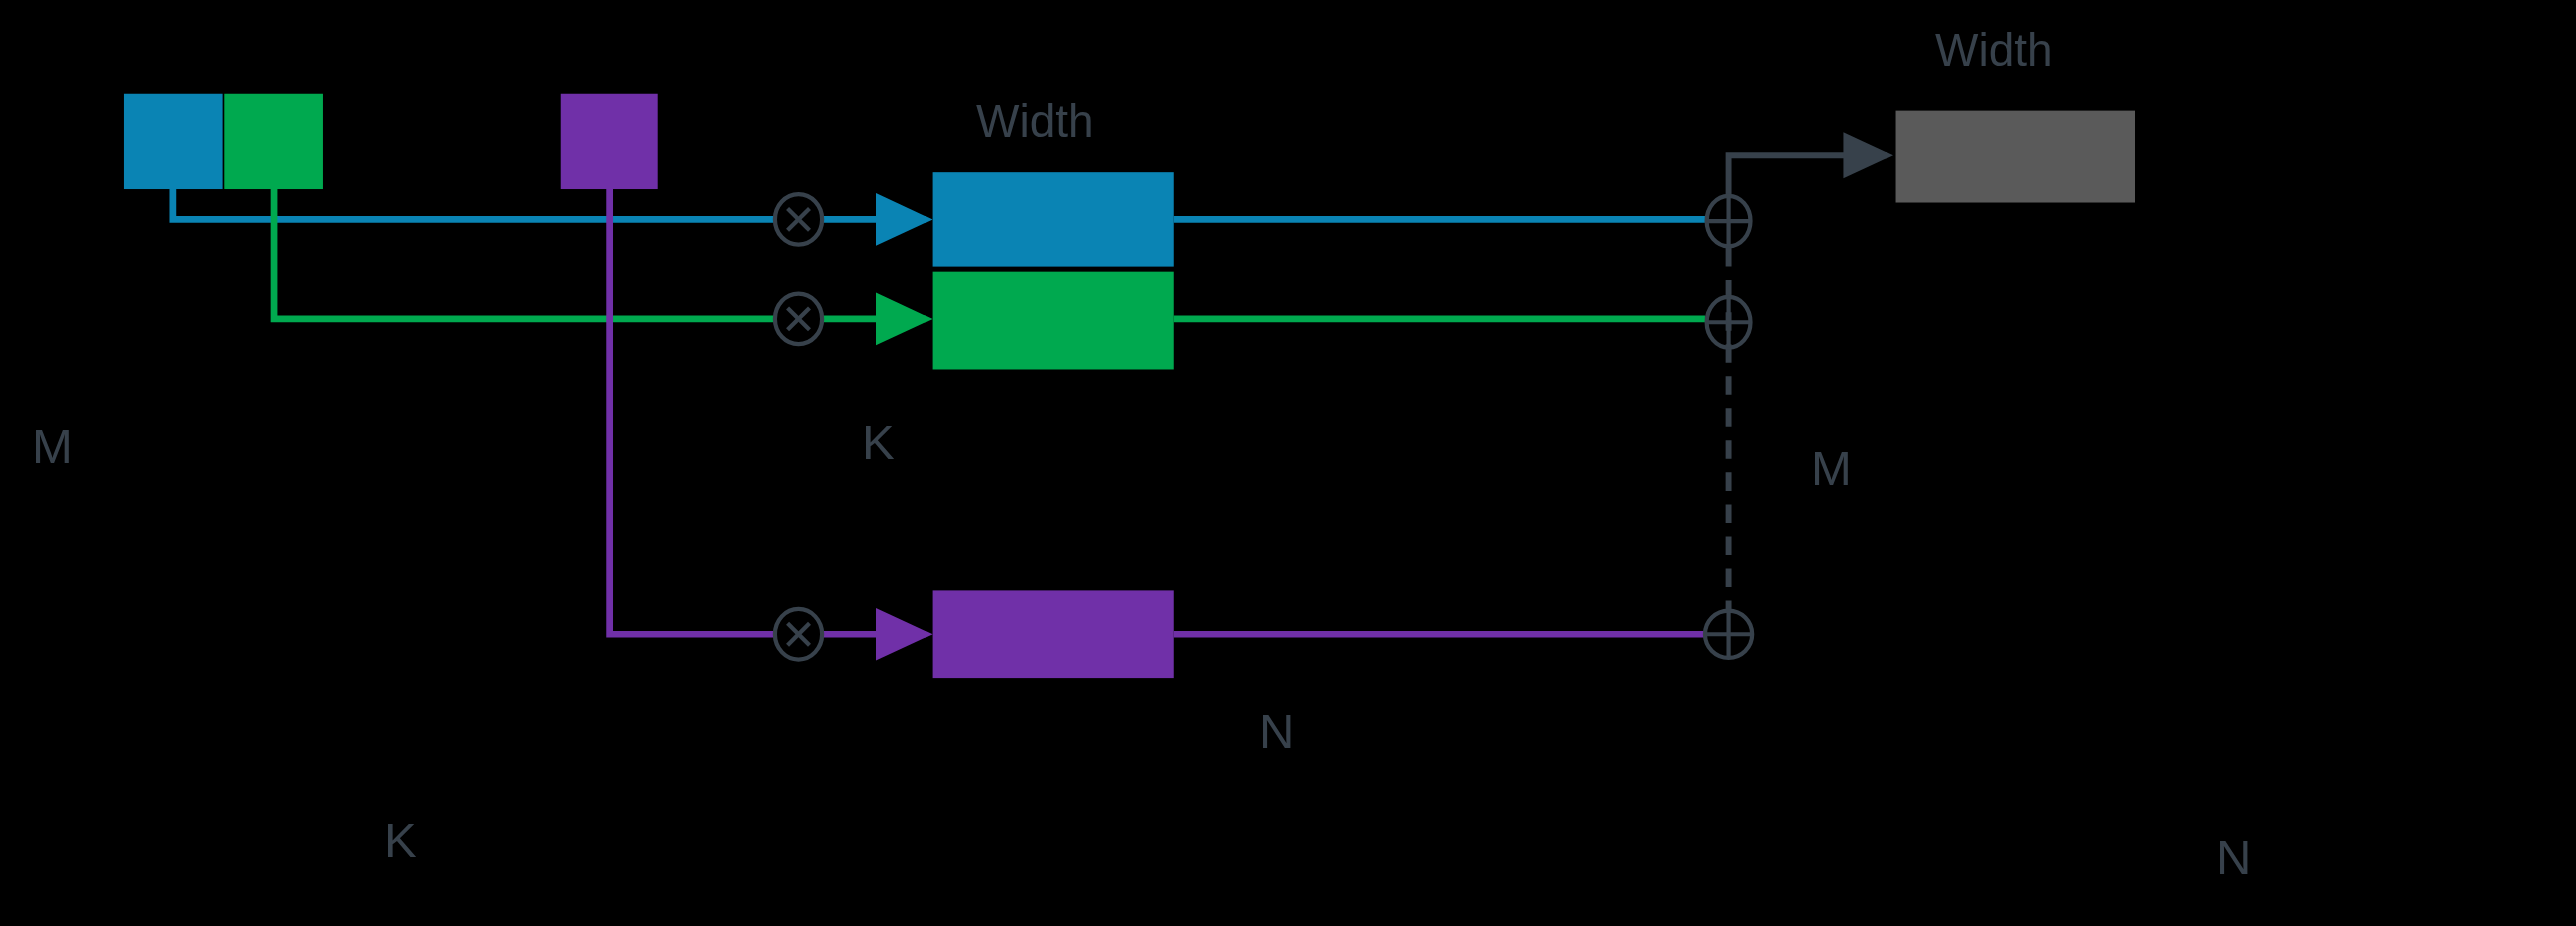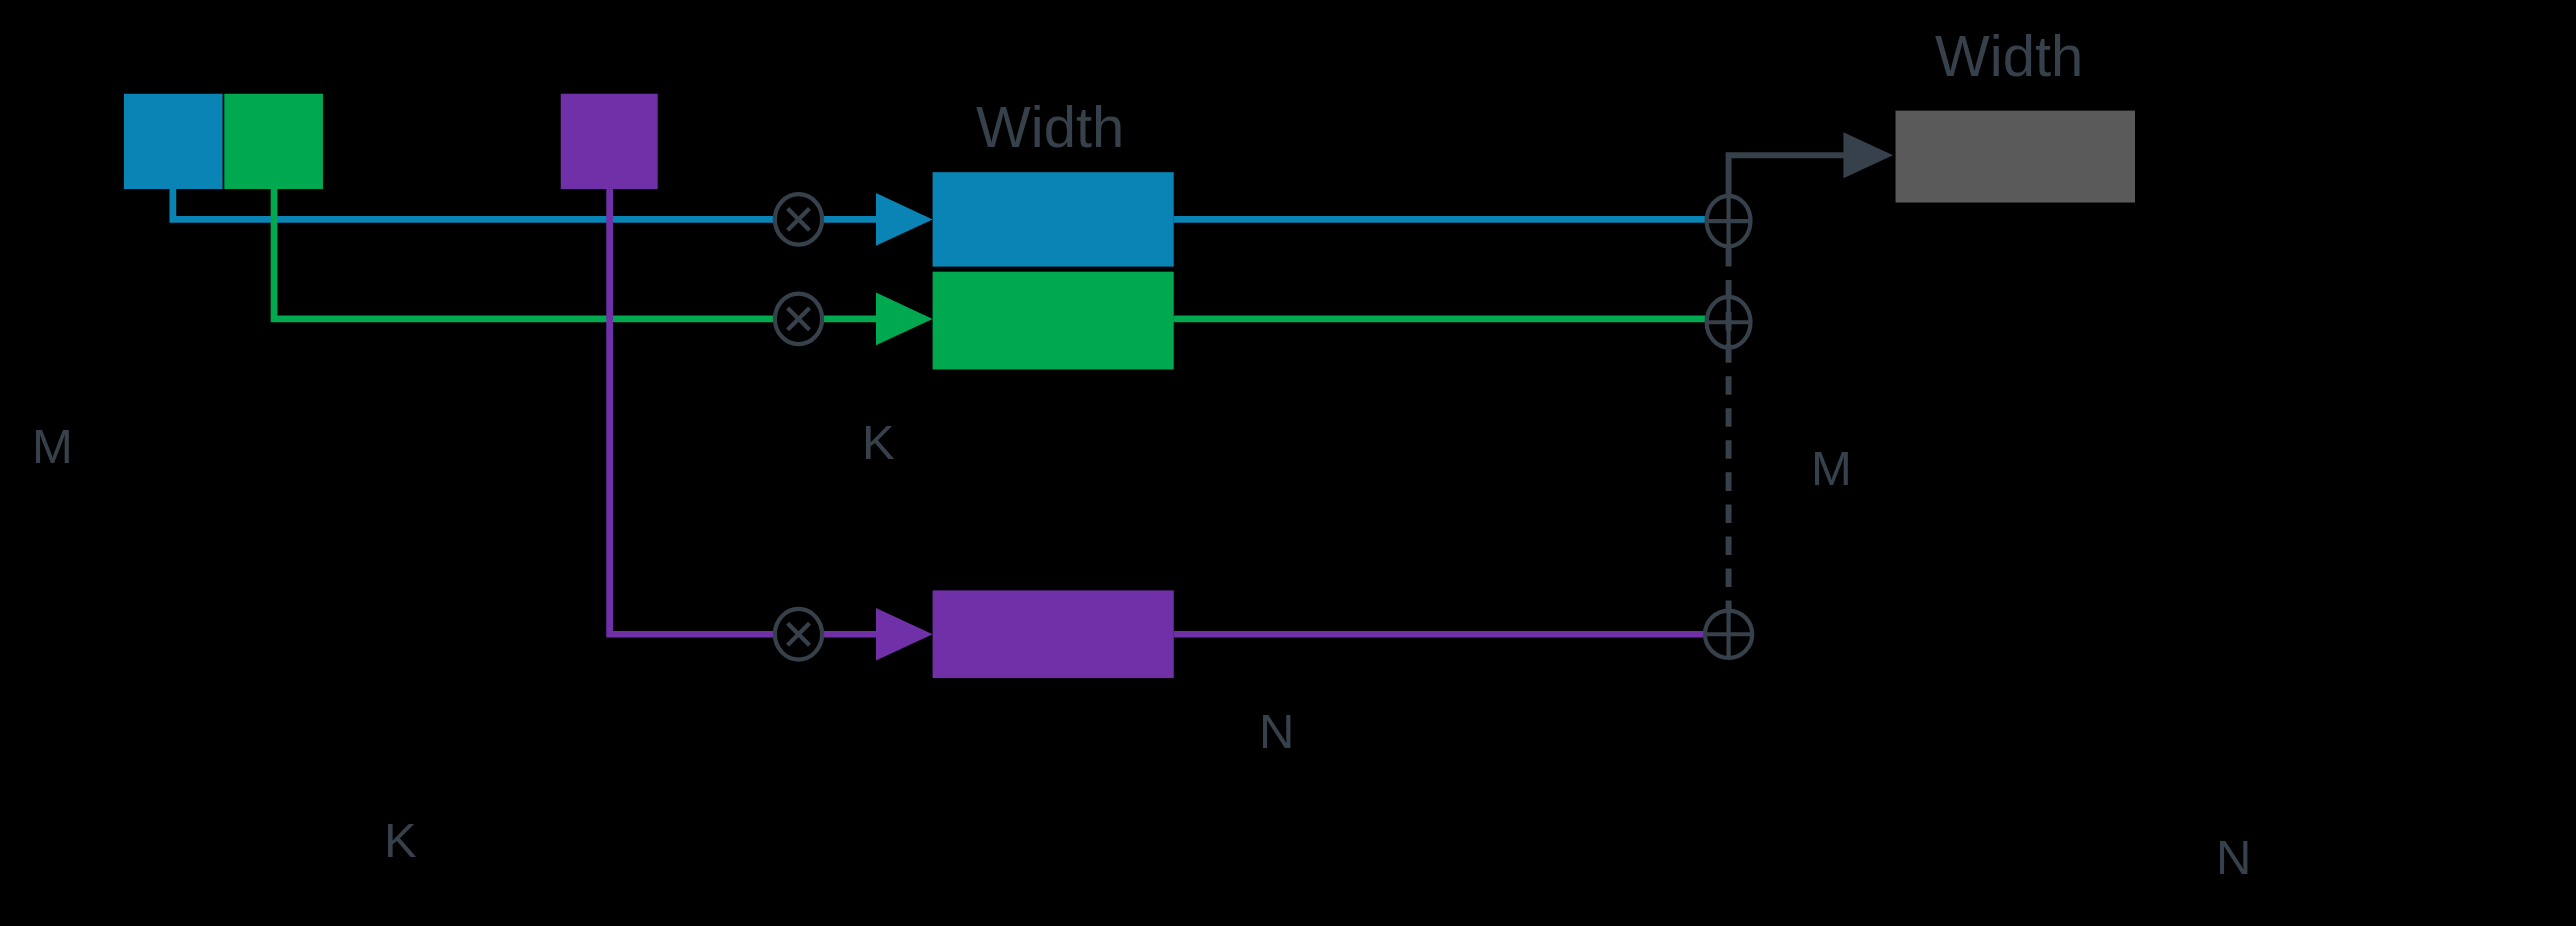--- a/index.html
+++ b/index.html
@@ -27,21 +27,21 @@
     color: #37414b;
     font-family: "Liberation Sans", sans-serif;
     font-weight: 400;
     white-space: pre;
     line-height: 1;
   }
   .lbl-dim {
     font-size: 49px;
   }
   .lbl-width {
-    font-size: 58px;
+    font-size: 46px;
   }
 </style>
 </head>
 <body>
 
 <div id="stage">
 
   <svg id="svg-layer" viewBox="0 0 3055 1099">
     <defs>
       <marker id="ah-blue" markerWidth="9" markerHeight="9" refX="7.4" refY="4.5" orient="auto" markerUnits="strokeWidth">

